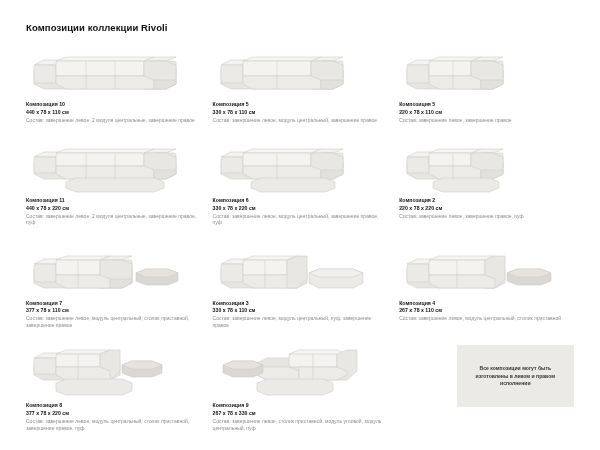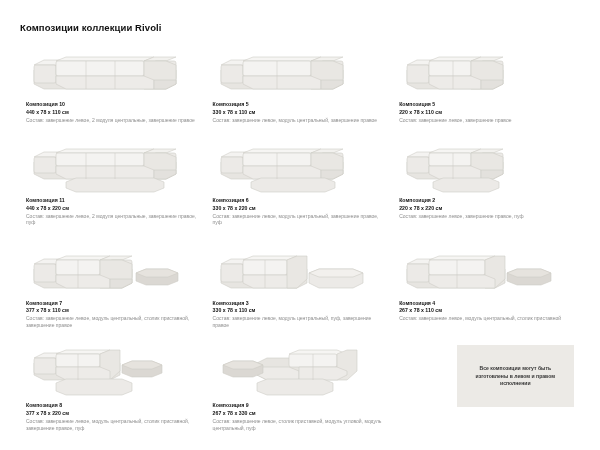--- a/index.html
+++ b/index.html
@@ -16,21 +16,21 @@
   }
   .page {
     position: relative;
     width: 600px;
     height: 450px;
     background: #ffffff;
     box-sizing: border-box;
   }
   .title {
     position: absolute;
-    left: 20px;
+    left: 26px;
     top: 22px;
     font-size: 9.5px;
     font-weight: bold;
     letter-spacing: 0.1px;
     color: #111111;
   }
   .grid {
     position: absolute;
     left: 26px;
     top: 44px;

